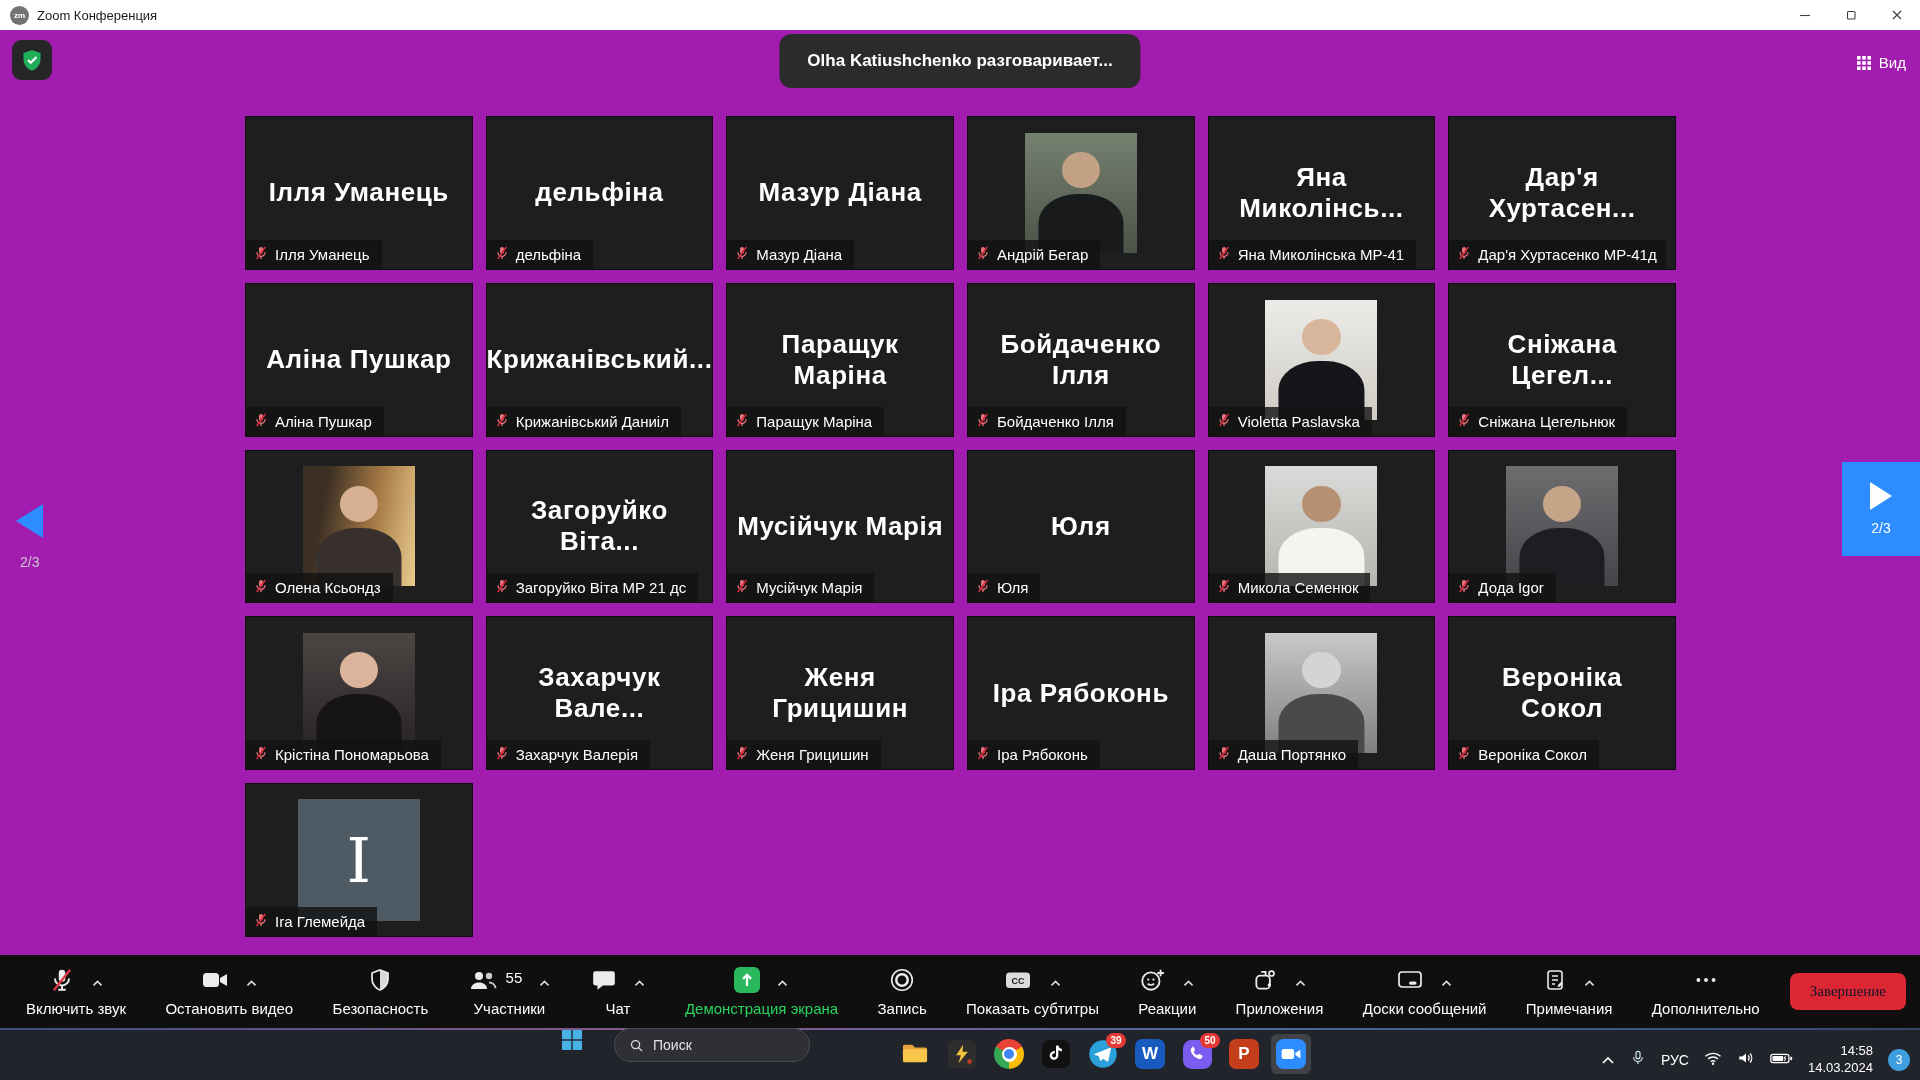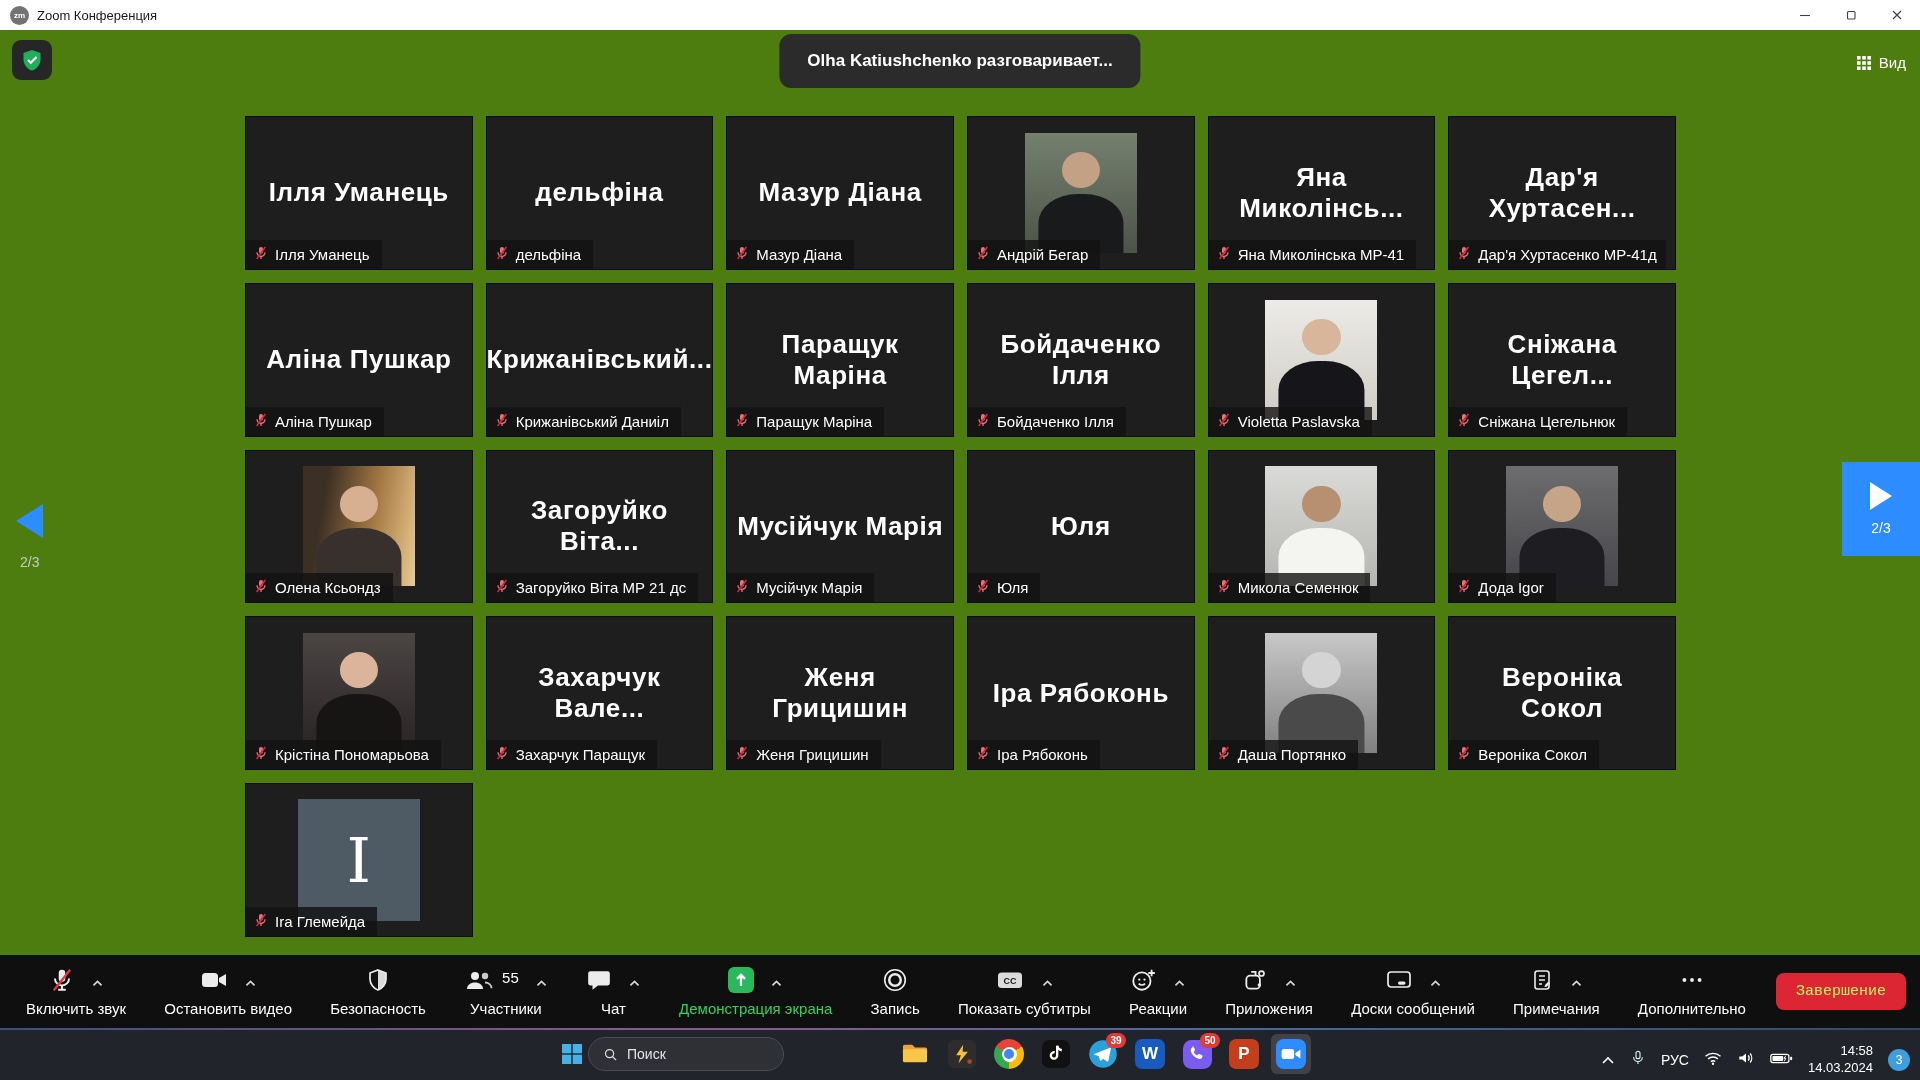--- a/index.html
+++ b/index.html
@@ -12,21 +12,21 @@
   .zm-badge { width:19px; height:19px; border-radius:50%; background:#737373; color:#fff;
               font-size:8px; font-weight:bold; display:flex; align-items:center; justify-content:center;
               margin:0 8px 0 10px; }
   .title-text { font-size:13px; color:#1b1b1b; }
   .win-controls { position:absolute; right:0; top:0; height:30px; display:flex; }
   .win-btn { width:46px; height:30px; display:flex; align-items:center; justify-content:center;
              color:#404040; font-size:12px; cursor:default; }
   .win-btn svg { display:block; }
 
   
-  .stage { position:absolute; top:30px; left:0; width:1920px; height:925px; background:#4d7c0f; }
+  .stage { position:absolute; top:30px; left:0; width:1920px; height:925px; background:#a21caf; }
 
   .shield-btn { position:absolute; left:12px; top:10px; width:40px; height:40px; border-radius:9px;
                 background:#262626; display:flex; align-items:center; justify-content:center; }
 
   .notification { position:absolute; left:50%; transform:translateX(-50%); top:4px;
                   background:#2b2b2b; border-radius:12px; padding:17px 28px;
                   color:#fff; font-weight:bold; font-size:17px; white-space:nowrap; }
 
   .view-btn { position:absolute; right:14px; top:24px; display:flex; align-items:center; gap:7px;
               color:#fff; font-size:15px; }
@@ -74,28 +74,28 @@
   
   .toolbar { position:absolute; top:955px; left:0; width:1920px; height:73px; background:#0f0f0f;
              display:flex; align-items:center; padding:0 14px 0 22px; }
   .tb-items { flex:1; display:flex; justify-content:space-between; align-items:center; margin-right:26px; }
   .tb-item { display:flex; flex-direction:column; align-items:center; gap:5px; color:#fff; font-size:15px;
              position:relative; padding:2px 4px; white-space:nowrap; }
   .tb-row { display:flex; align-items:flex-start; gap:8px; height:28px; }
   .tb-count { font-size:15px; color:#fff; margin-top:2px; }
   .tb-chev { margin-left:8px; margin-top:7px; }
   .tb-item.accent-green .tb-label { color:#2ad45f; }
-  .end-btn { background:#dd2633; color:#bef264; border:none; border-radius:8px; padding:10px 20px;
-             font-size:15px; font-family:Liberation Mono, monospace; }
+  .end-btn { background:#dd2633; color:#0f172a; border:none; border-radius:8px; padding:10px 20px;
+             font-size:15px; font-family:Liberation Serif, serif; }
 
   
   .taskbar { position:absolute; top:1028px; left:0; width:1920px; height:52px; background:#21242b; }
   .taskbar::before { content:""; position:absolute; top:0; left:0; right:0; height:2px;
                      background:linear-gradient(90deg,#3d4f7c,#8a5a92 35%,#4a6a9a 65%,#36466b); }
-  .tb-left { position:absolute; left:560px; top:0; height:52px; display:flex; align-items:center; gap:4px; }
+  .tb-left { position:absolute; left:560px; top:0; height:52px; display:flex; gap:30px; }
   .search-pill { width:196px; height:34px; border-radius:17px; background:#2e3036; border:1px solid #494b52;
                  display:flex; align-items:center; gap:9px; padding:0 14px; color:#e3e3e3; font-size:14px; }
   .tb-apps { position:absolute; left:895px; top:0; height:52px; display:flex; align-items:center; gap:7px; }
   .app { width:40px; height:40px; border-radius:6px; display:flex; align-items:center; justify-content:center;
          position:relative; }
   .app.active { background:rgba(255,255,255,.14); }
   .app-badge { position:absolute; top:-1px; right:-3px; background:#e53935; color:#fff; font-size:10px;
                font-weight:bold; border-radius:9px; padding:1.5px 4.5px; line-height:1.2; }
   .glyph-sq { width:30px; height:30px; border-radius:7px; color:#fff; font-weight:bold; font-size:17px;
               display:flex; align-items:center; justify-content:center; }
@@ -395,21 +395,21 @@
       </div>
       <div class="tile">
         <div class="center-name">Захарчук Вале...</div>
         <div class="tile-label">
           <span><svg width="16" height="16" viewBox="0 0 24 24">
               <rect x="9" y="3" width="6" height="10" rx="3" fill="#e8737c"></rect>
               <path d="M6 11a6 6 0 0 0 12 0" stroke="#e8737c" stroke-width="2" fill="none"></path>
               <path d="M12 17v4" stroke="#e8737c" stroke-width="2"></path>
               <path d="M5.5 21L18.5 3" stroke="#cf2a3a" stroke-width="2.4"></path>
             </svg></span>
-          <span>Захарчук Паращук</span>
+          <span>Захарчук Валерія</span>
         </div>
       </div>
       <div class="tile">
         <div class="center-name">Женя Грицишин</div>
         <div class="tile-label">
           <span><svg width="16" height="16" viewBox="0 0 24 24">
               <rect x="9" y="3" width="6" height="10" rx="3" fill="#e8737c"></rect>
               <path d="M6 11a6 6 0 0 0 12 0" stroke="#e8737c" stroke-width="2" fill="none"></path>
               <path d="M12 17v4" stroke="#e8737c" stroke-width="2"></path>
               <path d="M5.5 21L18.5 3" stroke="#cf2a3a" stroke-width="2.4"></path>

